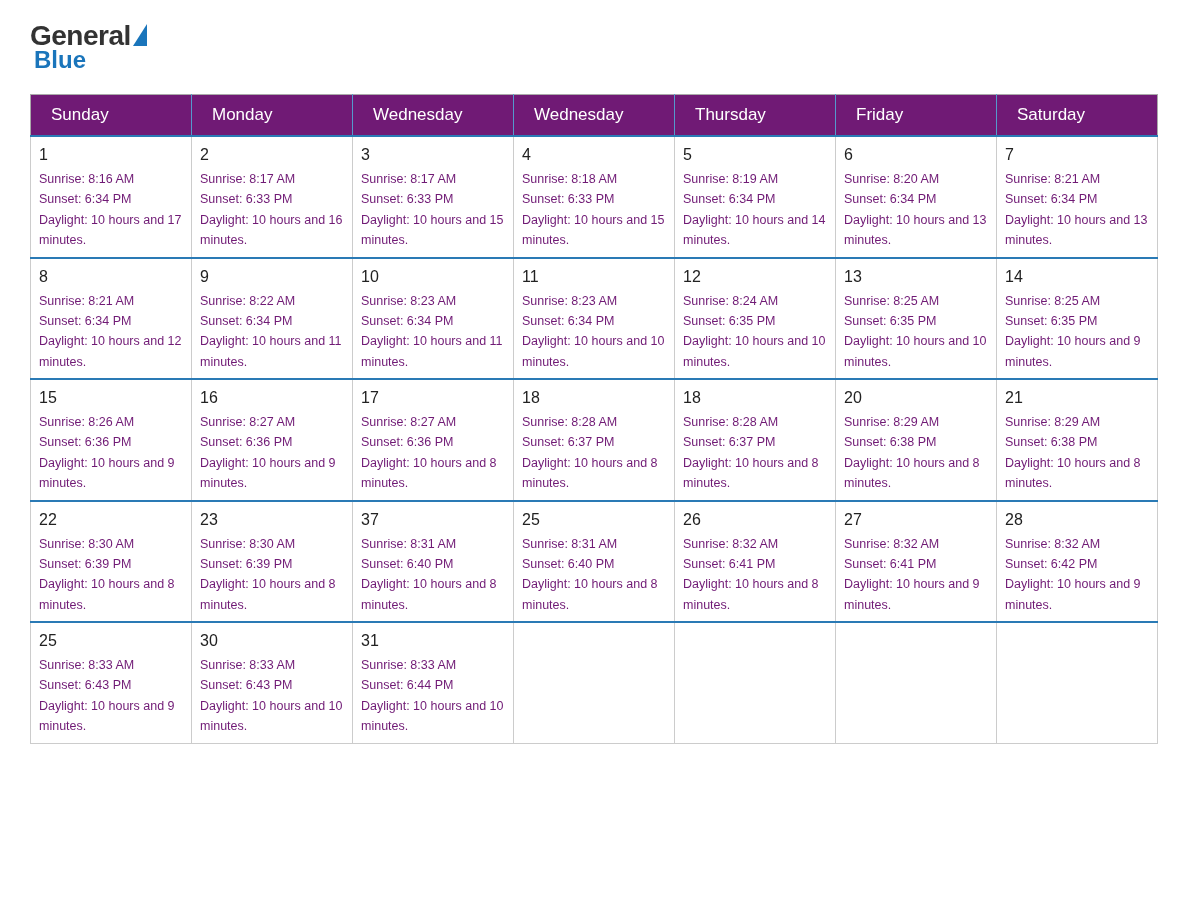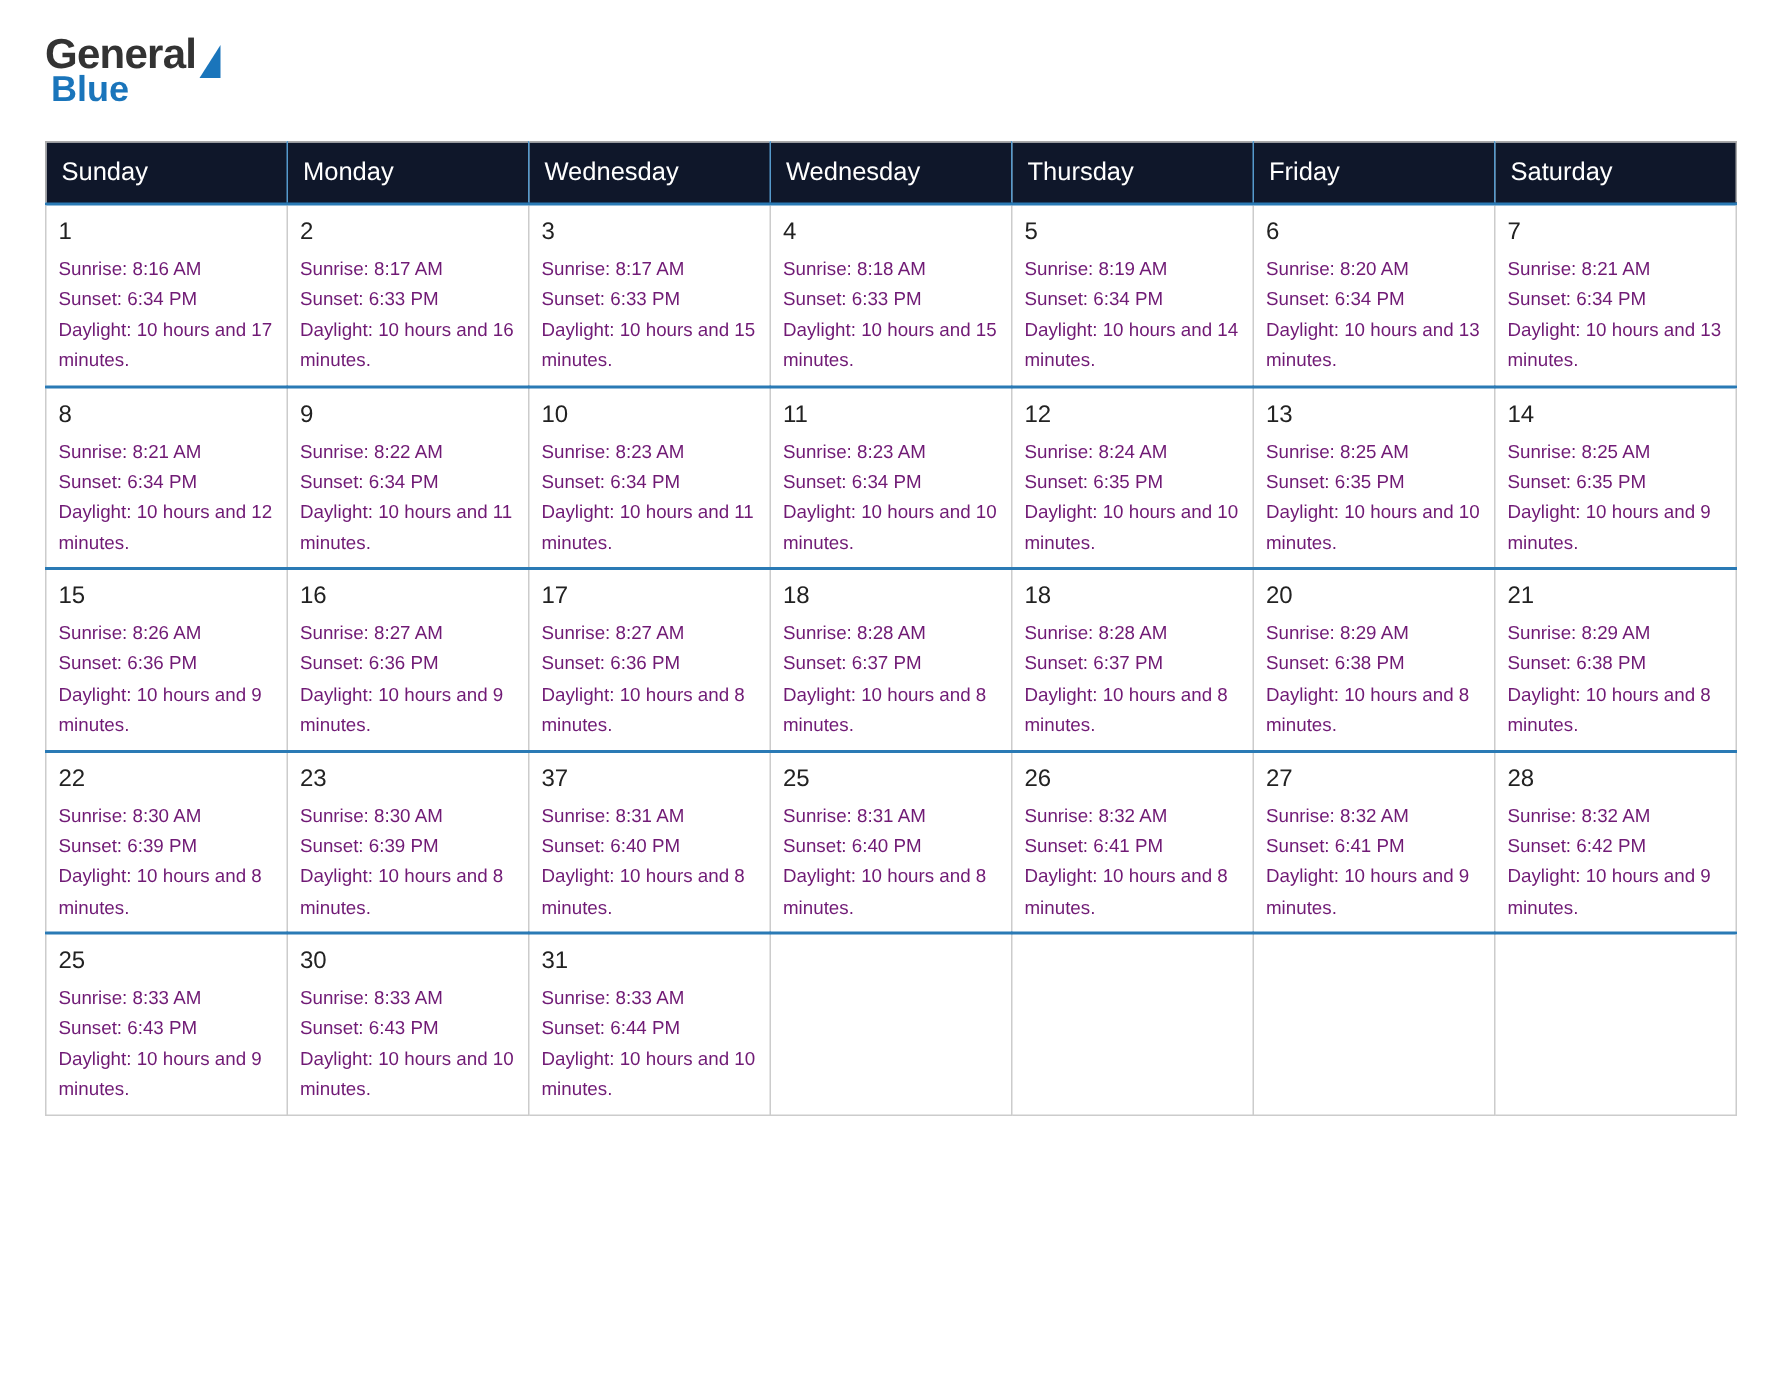--- a/index.html
+++ b/index.html
@@ -16,21 +16,21 @@
       align-items: flex-start;
       margin-bottom: 20px;
     }
     .logo {
       display: flex;
       flex-direction: column;
       align-items: flex-start;
     }
     .logo-top {
       display: flex;
-      align-items: flex-end;
+      align-items: flex-start;
     }
     .logo-general {
       font-size: 28px;
       font-weight: bold;
       color: #333;
       letter-spacing: -0.5px;
     }
     .logo-triangle {
       width: 0;
       height: 0;
@@ -59,25 +59,25 @@
       font-size: 22px;
       color: #555;
       margin-top: 4px;
     }
     .calendar {
       width: 100%;
       border-collapse: collapse;
       border: 1px solid #aaa;
     }
     .calendar thead th {
-      background: #0f172a;
+      background: #701a75;
       color: #fff;
       font-size: 17px;
       font-weight: normal;
-      padding: 10px 10px;
+      padding: 10px 20px;
       text-align: left;
       border-right: 1px solid #5599cc;
     }
     .calendar thead th:last-child {
       border-right: none;
     }
     .calendar tbody td {
       vertical-align: top;
       border: 1px solid #ccc;
       padding: 6px 8px;

